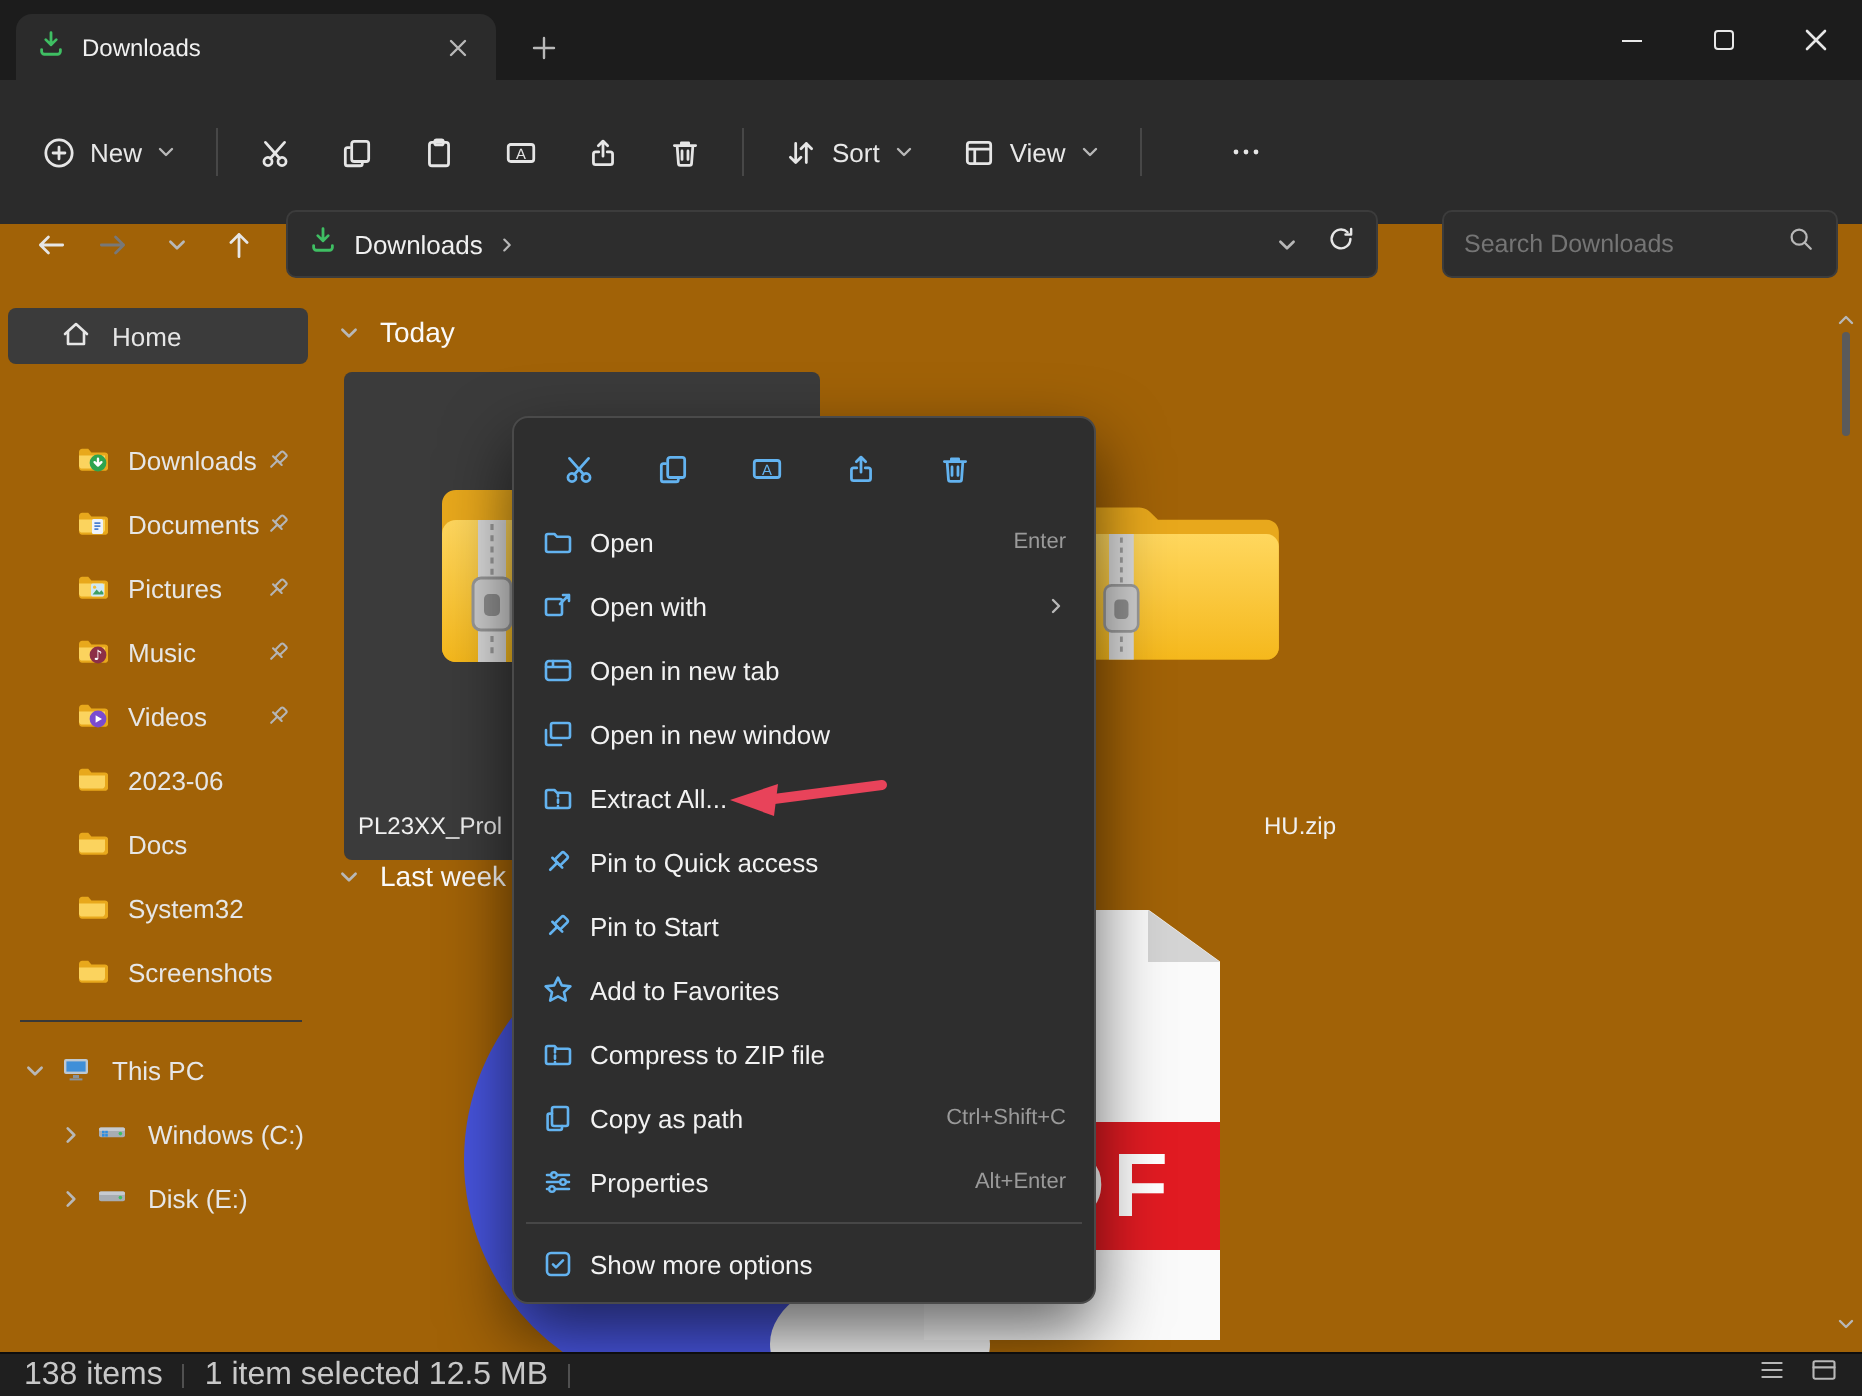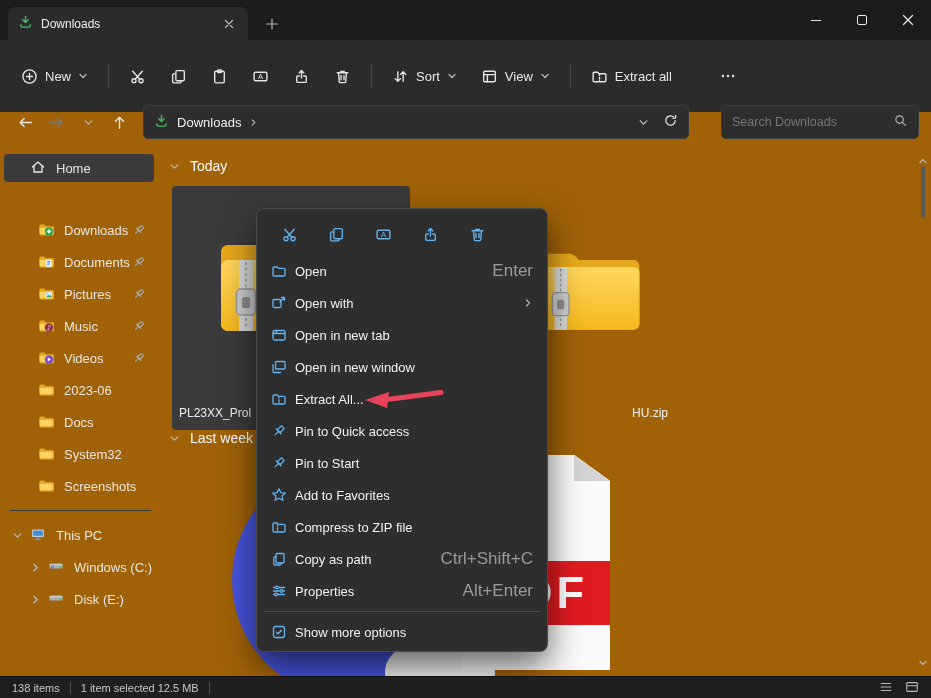--- a/index.html
+++ b/index.html
@@ -61,33 +61,33 @@
   .pdf-fold{position:absolute;right:0;top:0;width:36px;height:26px;background:#d4d4d4;clip-path:polygon(0 0,100% 100%,0 100%)}
   .pdf-band{position:absolute;left:-8px;top:106px;width:166px;height:64px;background:#e11b22;display:flex;align-items:center;justify-content:center}
   .pdf-band span{color:#fff;font-weight:bold;font-size:45px;letter-spacing:4px}
 
   
   .cmenu{position:absolute;left:91px;top:60px;width:292px;height:444px;background:#2e2e2e;border:1px solid #4a4a4a;border-radius:8px;box-shadow:0 14px 34px rgba(0,0,0,.6);padding:4px;z-index:10}
   .cm-iconrow{height:42px;display:flex;align-items:center;gap:23px;padding:0 16px}
   .cm-icbtn{width:24px;height:24px;display:flex;align-items:center;justify-content:center;background:none;border:none;border-radius:4px}
   .cm-item{height:32px;display:flex;align-items:center;gap:8px;padding:0 10px;border-radius:4px;font-size:13px;color:#f2f2f2}
   .cm-ic{width:16px;height:16px;flex:0 0 16px;display:flex;align-items:center;justify-content:center}
-  .cm-accel{margin-left:auto;color:#9a9a9a;font-size:17px}
+  .cm-accel{margin-left:auto;color:#9a9a9a;font-size:11px}
   .cm-sub{margin-left:auto;display:flex;align-items:center}
   .cm-sep{height:1px;background:#474747;margin:4px 2px}
   .red-arrow{position:absolute;left:196px;top:236px;z-index:40}
 
   
   .vscroll{position:absolute;right:2px;top:0;bottom:0;width:12px;z-index:30}
   .vs-up{position:absolute;right:1px;top:4px}
   .vs-down{position:absolute;right:1px;bottom:4px}
   .vs-thumb{position:absolute;right:4px;top:18px;width:4px;height:52px;background:#5a5a5a;border-radius:2px}
 
   
-  .statusbar{position:absolute;left:0;right:0;bottom:0;height:22px;background:#1f1f1f;border-top:1px solid #0d0d0d;display:flex;align-items:center;gap:10px;padding:0 12px;font-size:11px;color:#c8c8c8}
+  .statusbar{position:absolute;left:0;right:0;bottom:0;height:22px;background:#1f1f1f;border-top:1px solid #0d0d0d;display:flex;align-items:center;gap:10px;padding:0 12px;font-size:16px;color:#c8c8c8}
   .sbdiv{width:1px;height:12px;background:#505050}
   .sb-right{margin-left:auto;display:flex;align-items:center;gap:12px}
 
   
   .ic{fill:none;stroke:#e6e6e6;stroke-width:1.3;stroke-linecap:round;stroke-linejoin:round}
   .icb{fill:none;stroke:#63b3f0;stroke-width:1.3;stroke-linecap:round;stroke-linejoin:round}
   .icg{fill:none;stroke:#3fbf63;stroke-width:1.5;stroke-linecap:round;stroke-linejoin:round}
   .icd{fill:none;stroke:#787878;stroke-width:1.3;stroke-linecap:round;stroke-linejoin:round}
   .icc{fill:none;stroke:#b8b8b8;stroke-width:1.2;stroke-linecap:round;stroke-linejoin:round}
 </style>
@@ -226,27 +226,20 @@
       <svg width="17" height="17" viewBox="0 0 16 16">
           <rect class="ic" x="2.5" y="3" width="11" height="10" rx="1.2"></rect>
           <path class="ic" d="M2.5 6.2h11M6 6.2V13"></path>
         </svg>
       <span>View</span>
       <svg width="10" height="10" viewBox="0 0 10 10">
           <polyline class="icc" points="2,3.5 5,6.5 8,3.5"></polyline>
         </svg>
     </button>
     <div class="tb-sep"></div>
-    <button class="tbtn">
-      <svg width="17" height="17" viewBox="0 0 16 16">
-          <path class="ic" d="M2 5c0-.6.4-1 1-1h3.2L7.6 5.4H13c.6 0 1 .4 1 1V12c0 .6-.4 1-1 1H3c-.6 0-1-.4-1-1z"></path>
-          <path class="ic" d="M8 5.6v7" stroke-dasharray="1.6 1.6"></path>
-        </svg>
-      <span>Extract all</span>
-    </button>
     <button class="tbtn tb-more">
       <svg width="16" height="16" viewBox="0 0 16 16">
           <circle cx="3" cy="8" r="1.2" fill="#e6e6e6"></circle>
           <circle cx="8" cy="8" r="1.2" fill="#e6e6e6"></circle>
           <circle cx="13" cy="8" r="1.2" fill="#e6e6e6"></circle>
         </svg>
     </button>
   </div>
 
   <div class="navbar">

